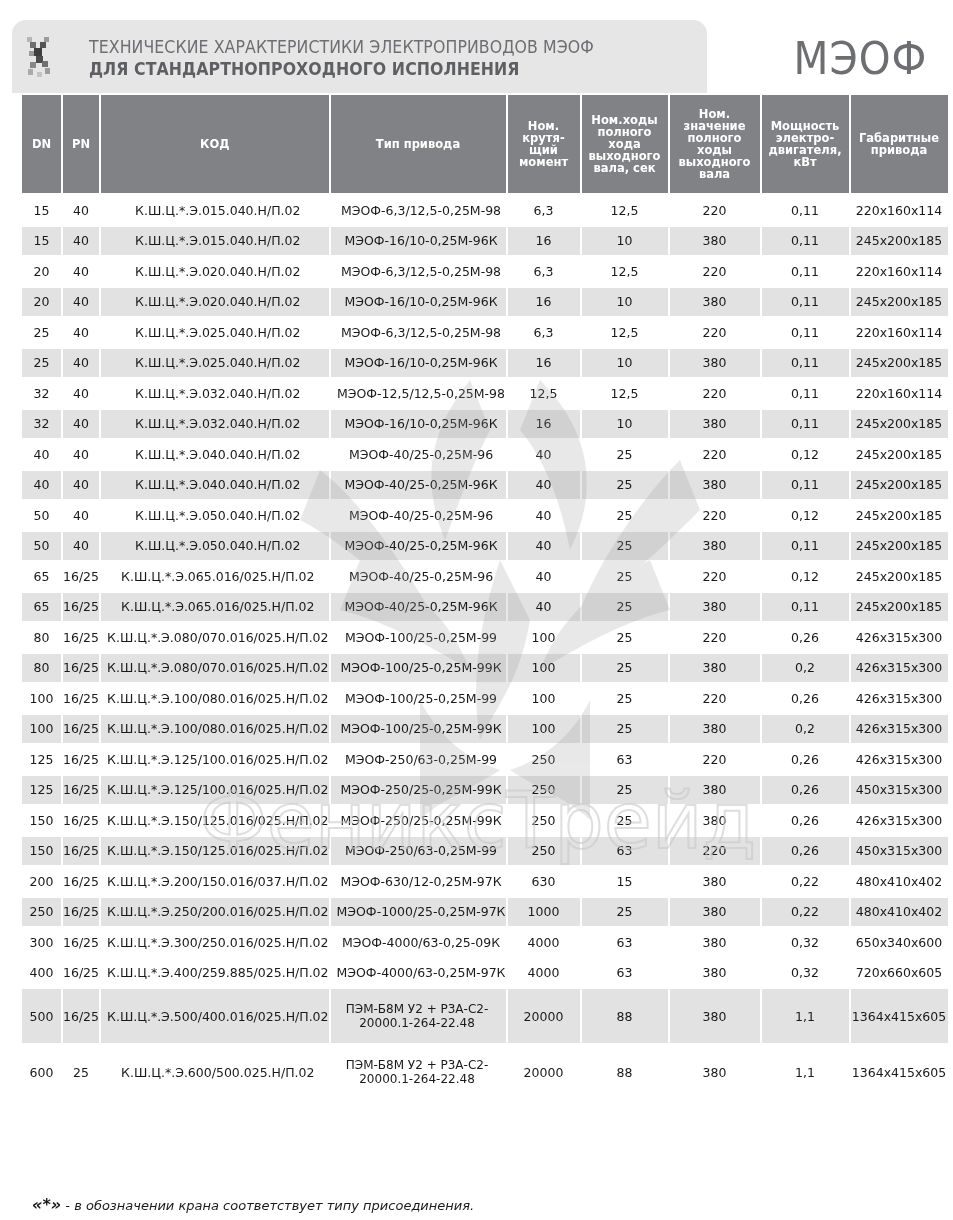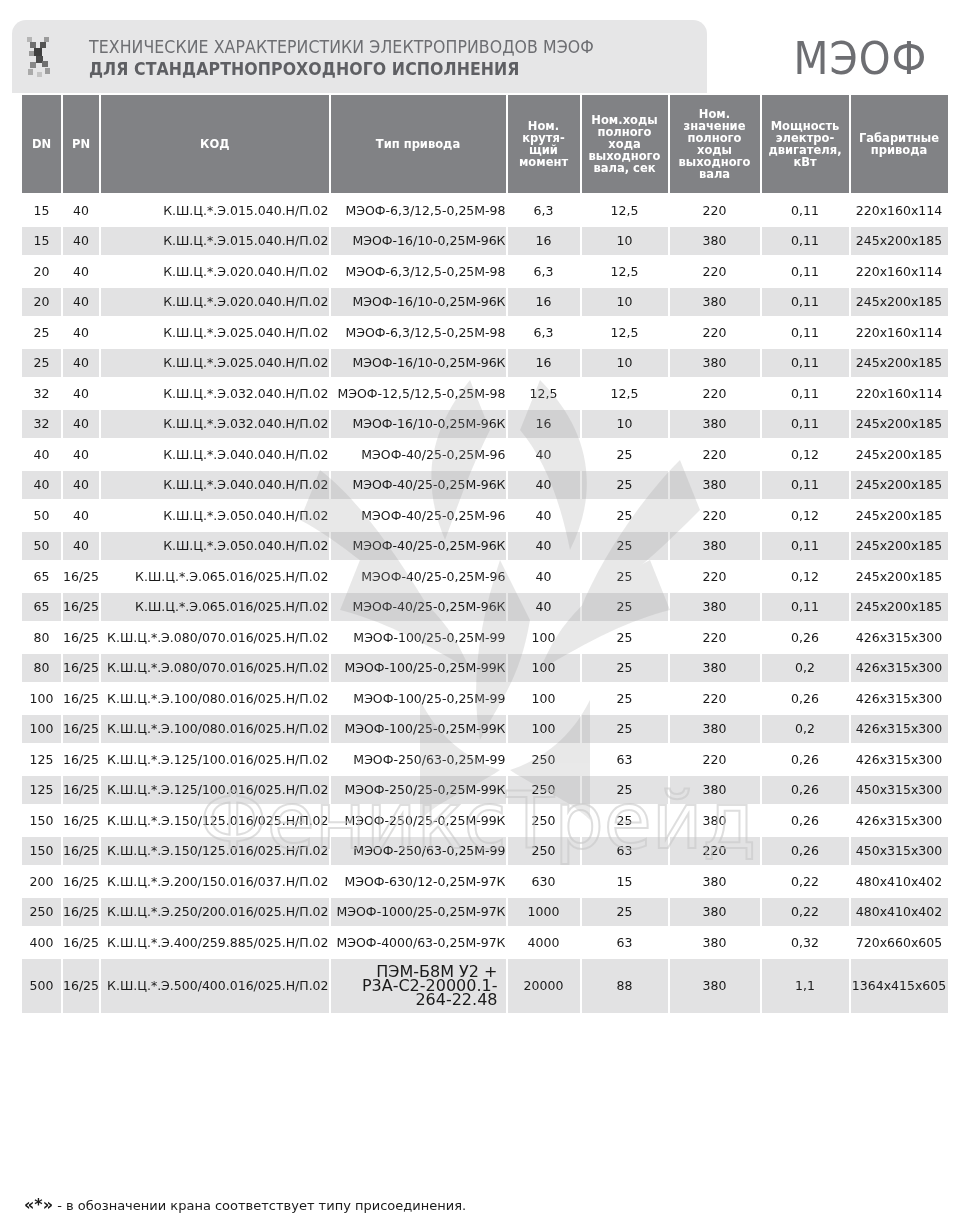--- a/index.html
+++ b/index.html
@@ -18,26 +18,26 @@
 
   .watermark { position: absolute; left: 0; top: 0; width: 953px; height: 1220px; pointer-events: none; z-index: 2; }
 
   table { position: absolute; left: 22px; top: 95px; border-collapse: separate; border-spacing: 2px 0;
           table-layout: fixed; z-index: 1; margin-left: -2px; }
   th { background: #818285; color: #ffffff; font-size: 11.5px; font-weight: bold; line-height: 12px;
        height: 98px; text-align: center; vertical-align: middle; padding: 0 2px;
        border-bottom: 2px solid #ffffff; }
   td { font-size: 12.5px; height: 28.5px; padding: 0; text-align: center; vertical-align: middle;
        white-space: nowrap; border-top: 1px solid #fff; border-bottom: 1px solid #fff; }
-  td.left { text-align: right; padding-left: 6px; }
-  td.wrap { white-space: normal; line-height: 14px; font-size: 16px; padding-right: 8px; }
+  td.left { text-align: center; padding-left: 6px; }
+  td.wrap { white-space: normal; line-height: 14px; font-size: 12px; padding-right: 8px; }
   tr.shade td { background: #e2e2e3; }
   tr.tall td { height: 54px; }
 
-  .footnote { position: absolute; left: 24px; top: 1195px; font-size: 13px; color: #1a1a1a; white-space: nowrap; }
+  .footnote { position: absolute; left: 32px; top: 1195px; font-size: 13px; color: #1a1a1a; white-space: nowrap; font-style: italic; }
   .footnote .q { font-weight: bold; font-size: 16px; }
 </style>
 </head>
 <body>
 
 <div class="banner"></div>
 <svg class="logo-mark" viewBox="0 0 26 46">
   <rect x="0" y="0" width="26" height="46" fill="#e6e6e7"></rect>
   <rect x="2" y="3" width="5" height="5" fill="#b5b5b5"></rect>
     <rect x="19" y="3" width="5" height="5" fill="#9b9b9b"></rect>
@@ -340,34 +340,56 @@
         <td>16/25</td>
         <td class="left">К.Ш.Ц.*.Э.250/200.016/025.Н/П.02</td>
         <td class="left">МЭОФ-1000/25-0,25М-97К</td>
         <td>1000</td>
         <td>25</td>
         <td>380</td>
         <td>0,22</td>
         <td>480x410x402</td>
       </tr>
       <tr class="">
+        <td>300</td>
+        <td>16/25</td>
+        <td class="left">К.Ш.Ц.*.Э.300/250.016/025.Н/П.02</td>
+        <td class="left">МЭОФ-4000/63-0,25-09К</td>
+        <td>4000</td>
+        <td>63</td>
+        <td>380</td>
+        <td>0,32</td>
+        <td>650x340x600</td>
+      </tr>
+      <tr class="">
         <td>400</td>
         <td>16/25</td>
         <td class="left">К.Ш.Ц.*.Э.400/259.885/025.Н/П.02</td>
         <td class="left">МЭОФ-4000/63-0,25М-97К</td>
         <td>4000</td>
         <td>63</td>
         <td>380</td>
         <td>0,32</td>
         <td>720x660x605</td>
       </tr>
       <tr class="shade tall">
         <td>500</td>
         <td>16/25</td>
         <td class="left">К.Ш.Ц.*.Э.500/400.016/025.Н/П.02</td>
+        <td class="left wrap">ПЭМ-Б8М У2 + Р3А-С2-20000.1-264-22.48</td>
+        <td>20000</td>
+        <td>88</td>
+        <td>380</td>
+        <td>1,1</td>
+        <td>1364x415x605</td>
+      </tr>
+      <tr class="tall">
+        <td>600</td>
+        <td>25</td>
+        <td class="left">К.Ш.Ц.*.Э.600/500.025.Н/П.02</td>
         <td class="left wrap">ПЭМ-Б8М У2 + Р3А-С2-20000.1-264-22.48</td>
         <td>20000</td>
         <td>88</td>
         <td>380</td>
         <td>1,1</td>
         <td>1364x415x605</td>
       </tr>
     </tbody>
 </table>
 

